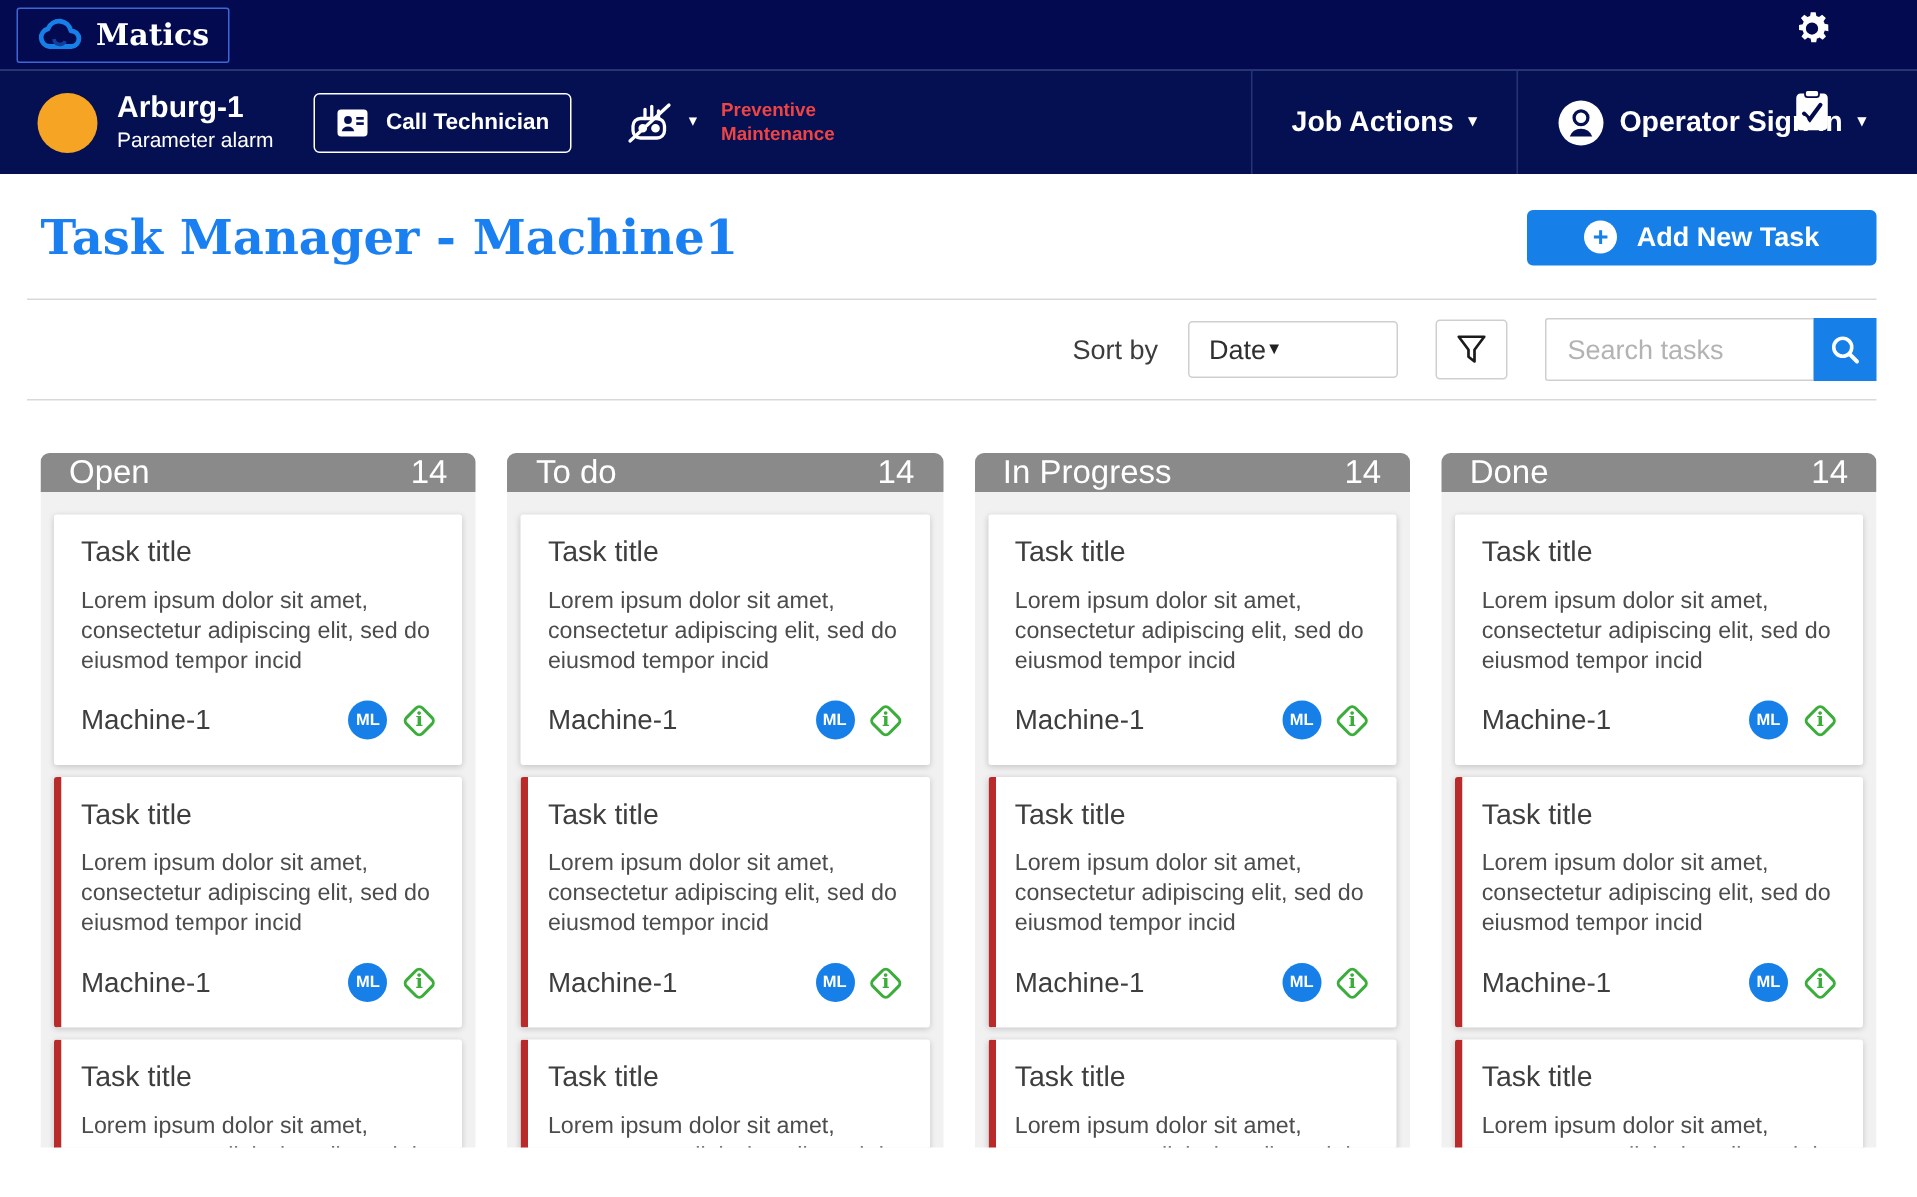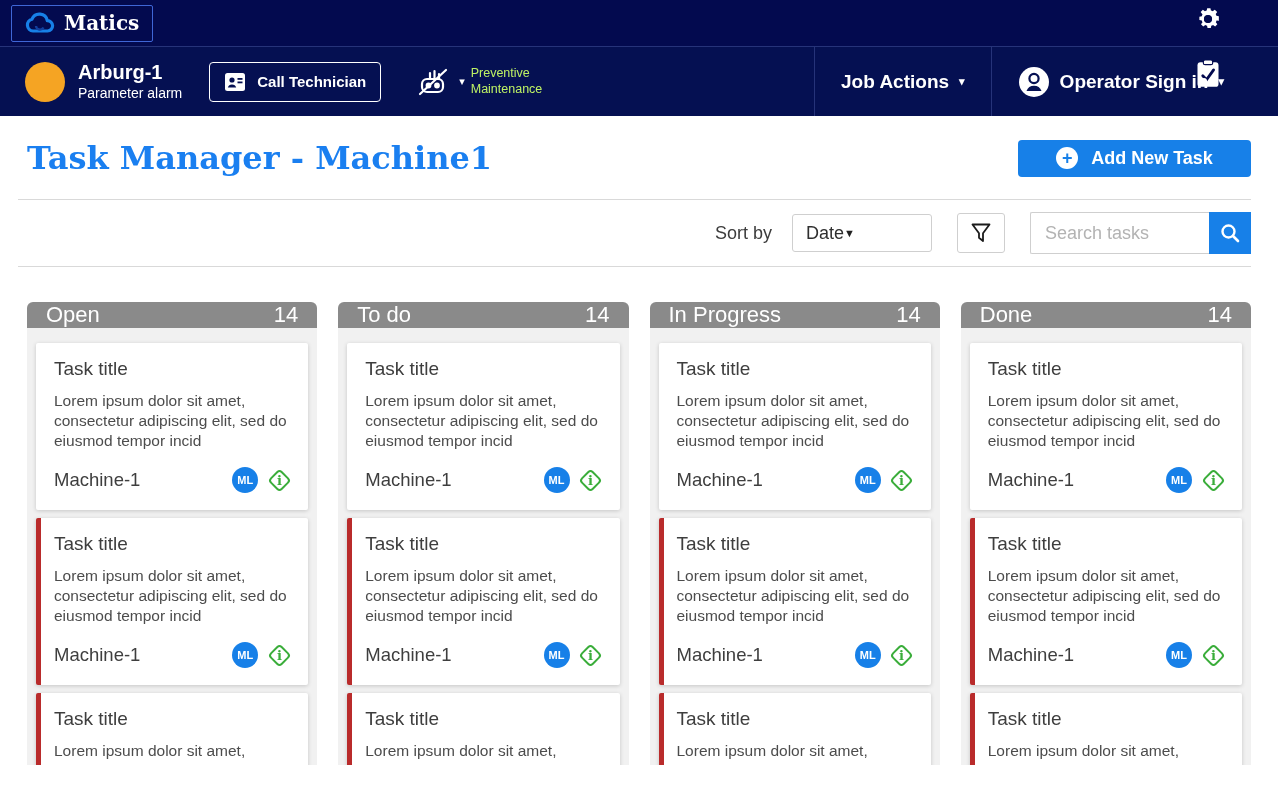--- a/index.html
+++ b/index.html
@@ -25,25 +25,25 @@
   .machinebar { height: 69px; background: #051052; display: flex; align-items: stretch; }
   .mb-left { display: flex; align-items: center; padding-left: 25px; flex: 1; }
   .status-dot { width: 40px; height: 40px; border-radius: 50%; background: #f5a423; margin-right: 13px; }
   .machine-meta { color: #fff; }
   .machine-name { font-size: 20px; font-weight: 700; line-height: 1.2; }
   .machine-status { font-size: 14px; line-height: 1.3; }
   .call-btn { margin-left: 27px; display: flex; align-items: center; gap: 11px; height: 40px;
     border: 1px solid #fff; border-radius: 4px; padding: 0 14px; background: transparent;
     color: #fff; font-size: 15px; font-weight: 600; cursor: pointer; font-family: inherit; }
   .pm-group { margin-left: 32px; display: flex; align-items: center; gap: 6px; cursor: pointer; }
-  .pm-label { color: #bef264; font-size: 12.5px; font-weight: 400; line-height: 1.25; }
+  .pm-label { margin-left: 10px; color: #ef4444; font-size: 12.5px; font-weight: 700; line-height: 1.25; }
   .mb-section { display: flex; align-items: center; justify-content: center; gap: 10px;
     border-left: 1px solid #263379; padding: 0 26px; color: #fff; font-size: 19px;
     font-weight: 600; cursor: pointer; }
-  .mb-section.operator { padding-right: 54px; }
+  .mb-section.operator { padding-right: 34px; }
 
   
   .content { padding: 0 27px; }
   .title-row { padding-top: 23px; display: flex; align-items: center; justify-content: space-between; }
   .page-title { color: #1a7ff0; font-family: "DejaVu Serif", serif; font-weight: 700; font-size: 32px; }
   .add-btn { width: 233px; height: 37px; background: #1780e8; border: none; border-radius: 4px;
     color: #fff; font-size: 18px; font-weight: 600; display: flex; align-items: center;
     justify-content: center; gap: 13px; cursor: pointer; font-family: inherit; }
   .plus-circle { width: 22px; height: 22px; border-radius: 50%; background: #fff; color: #1780e8;
     font-size: 18px; font-weight: 700; display: flex; align-items: center; justify-content: center; line-height: 0; }

